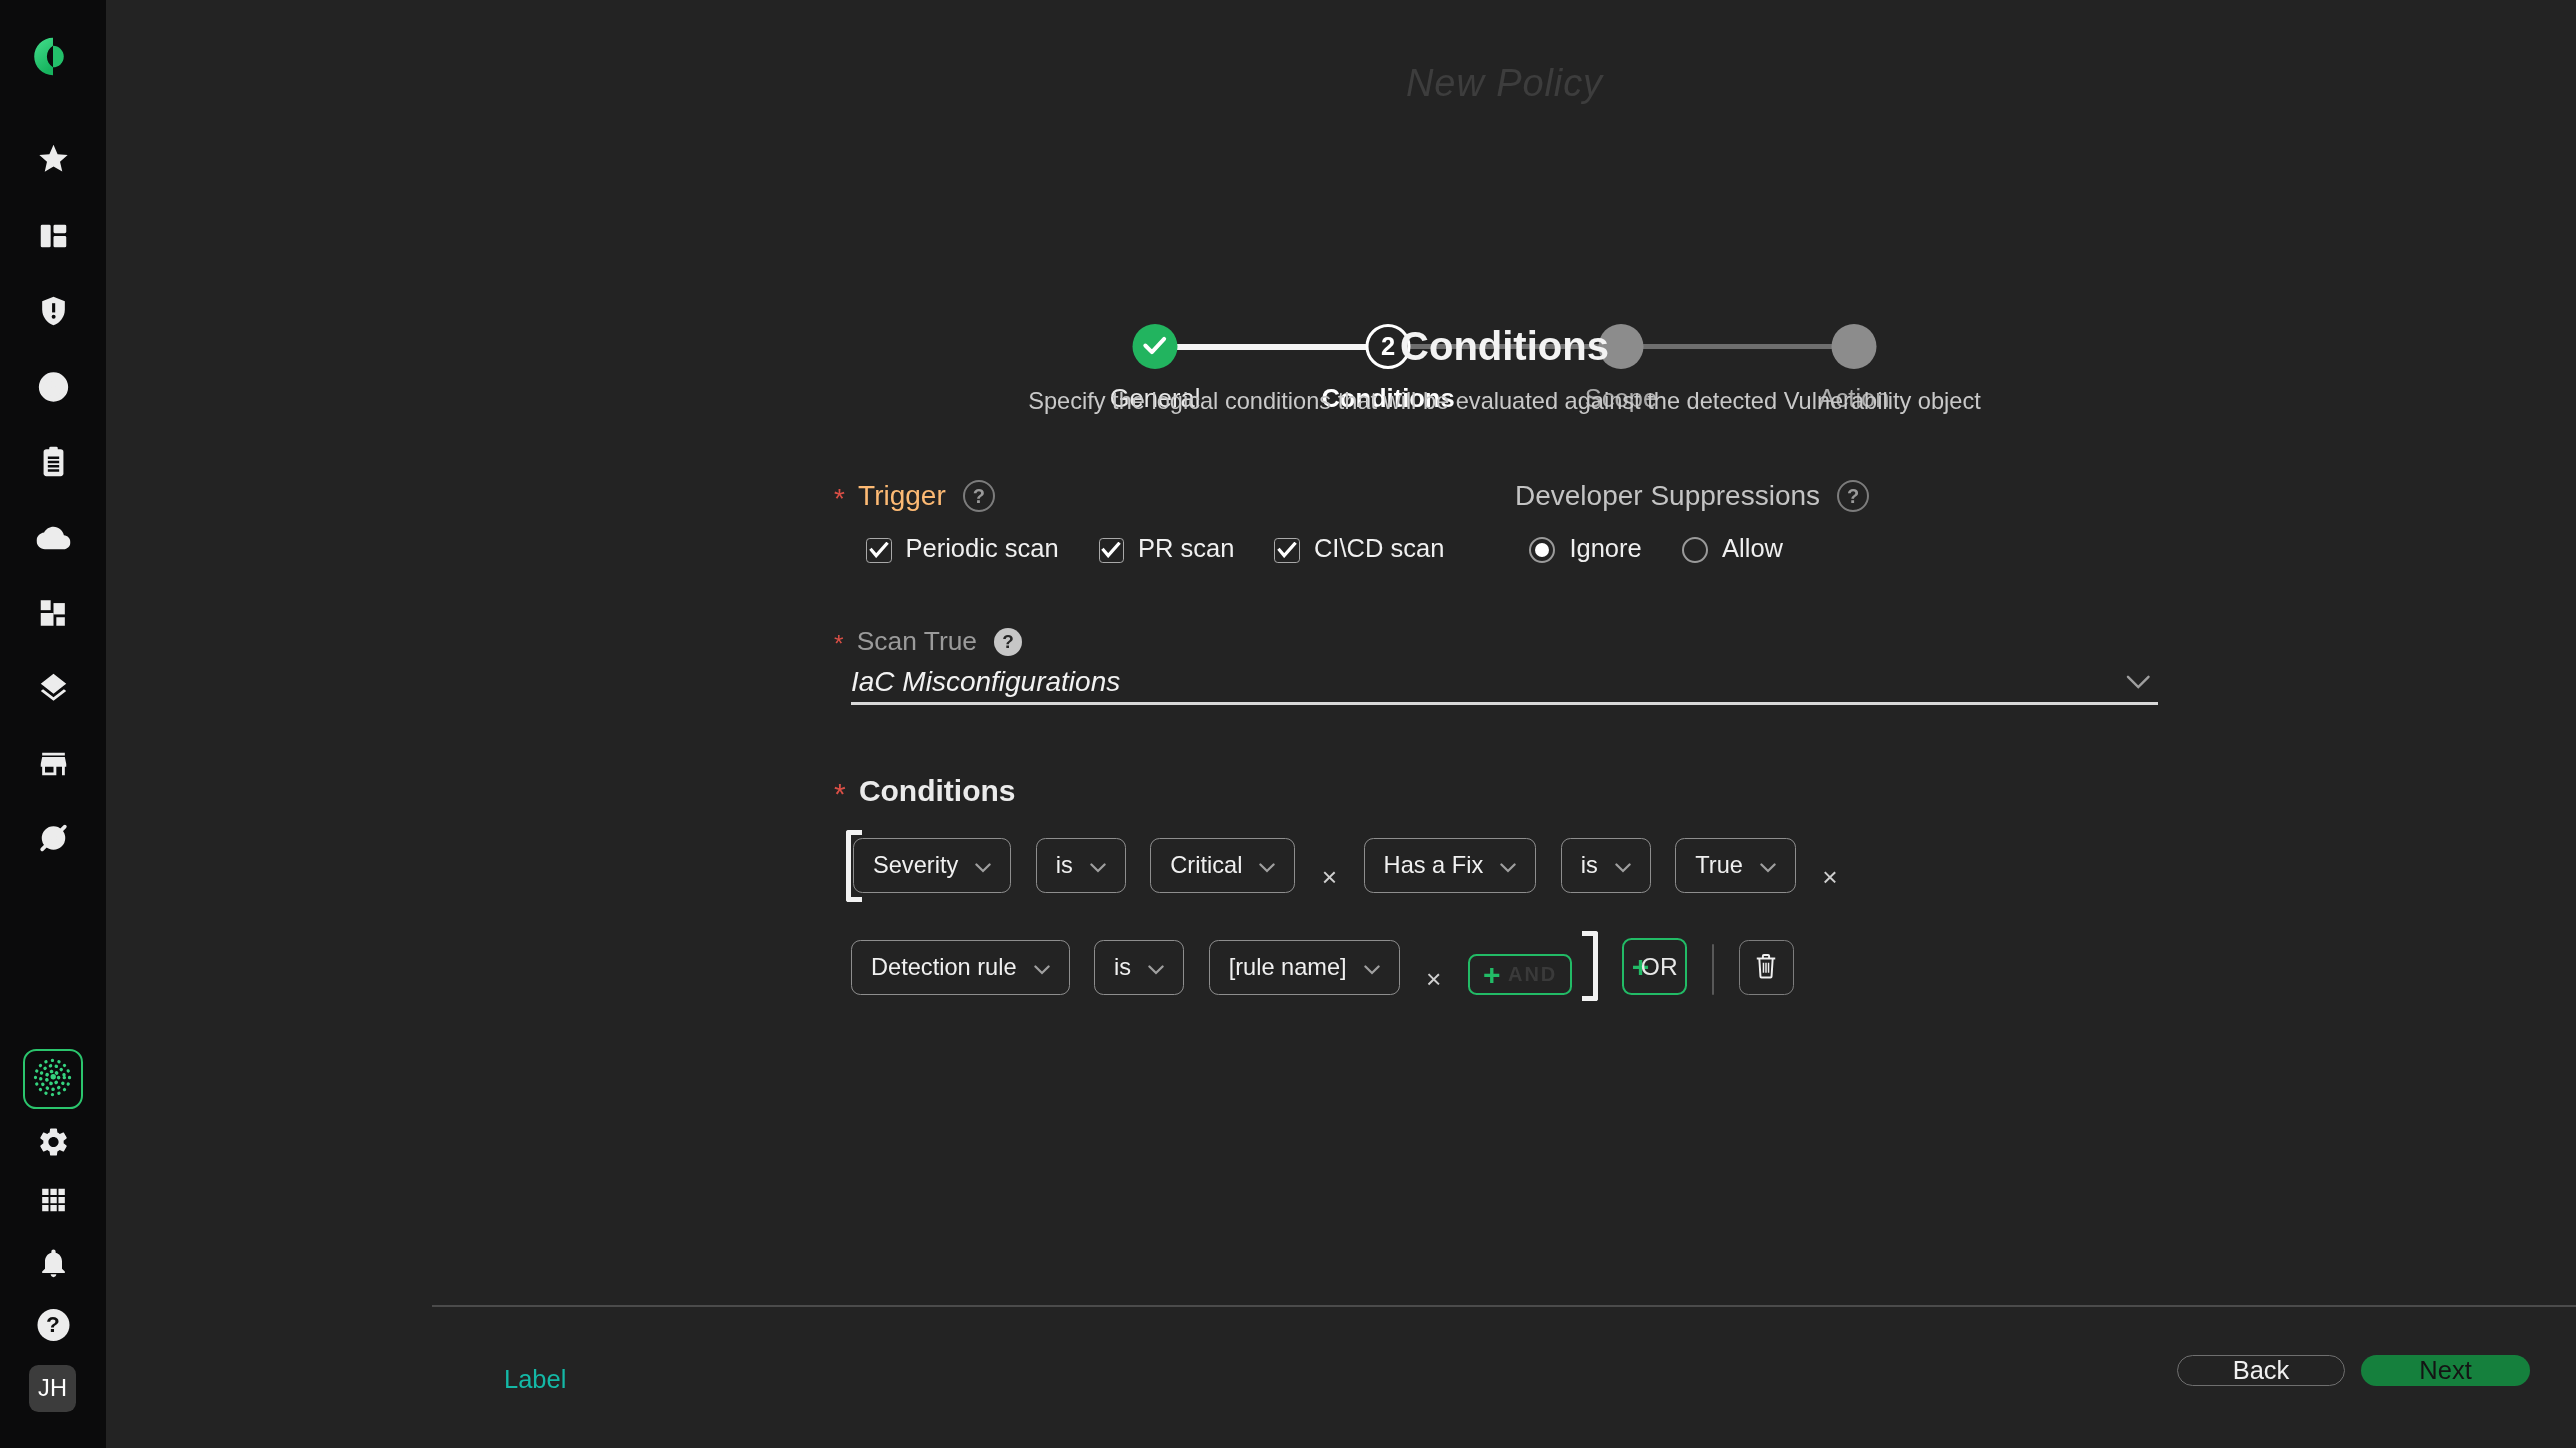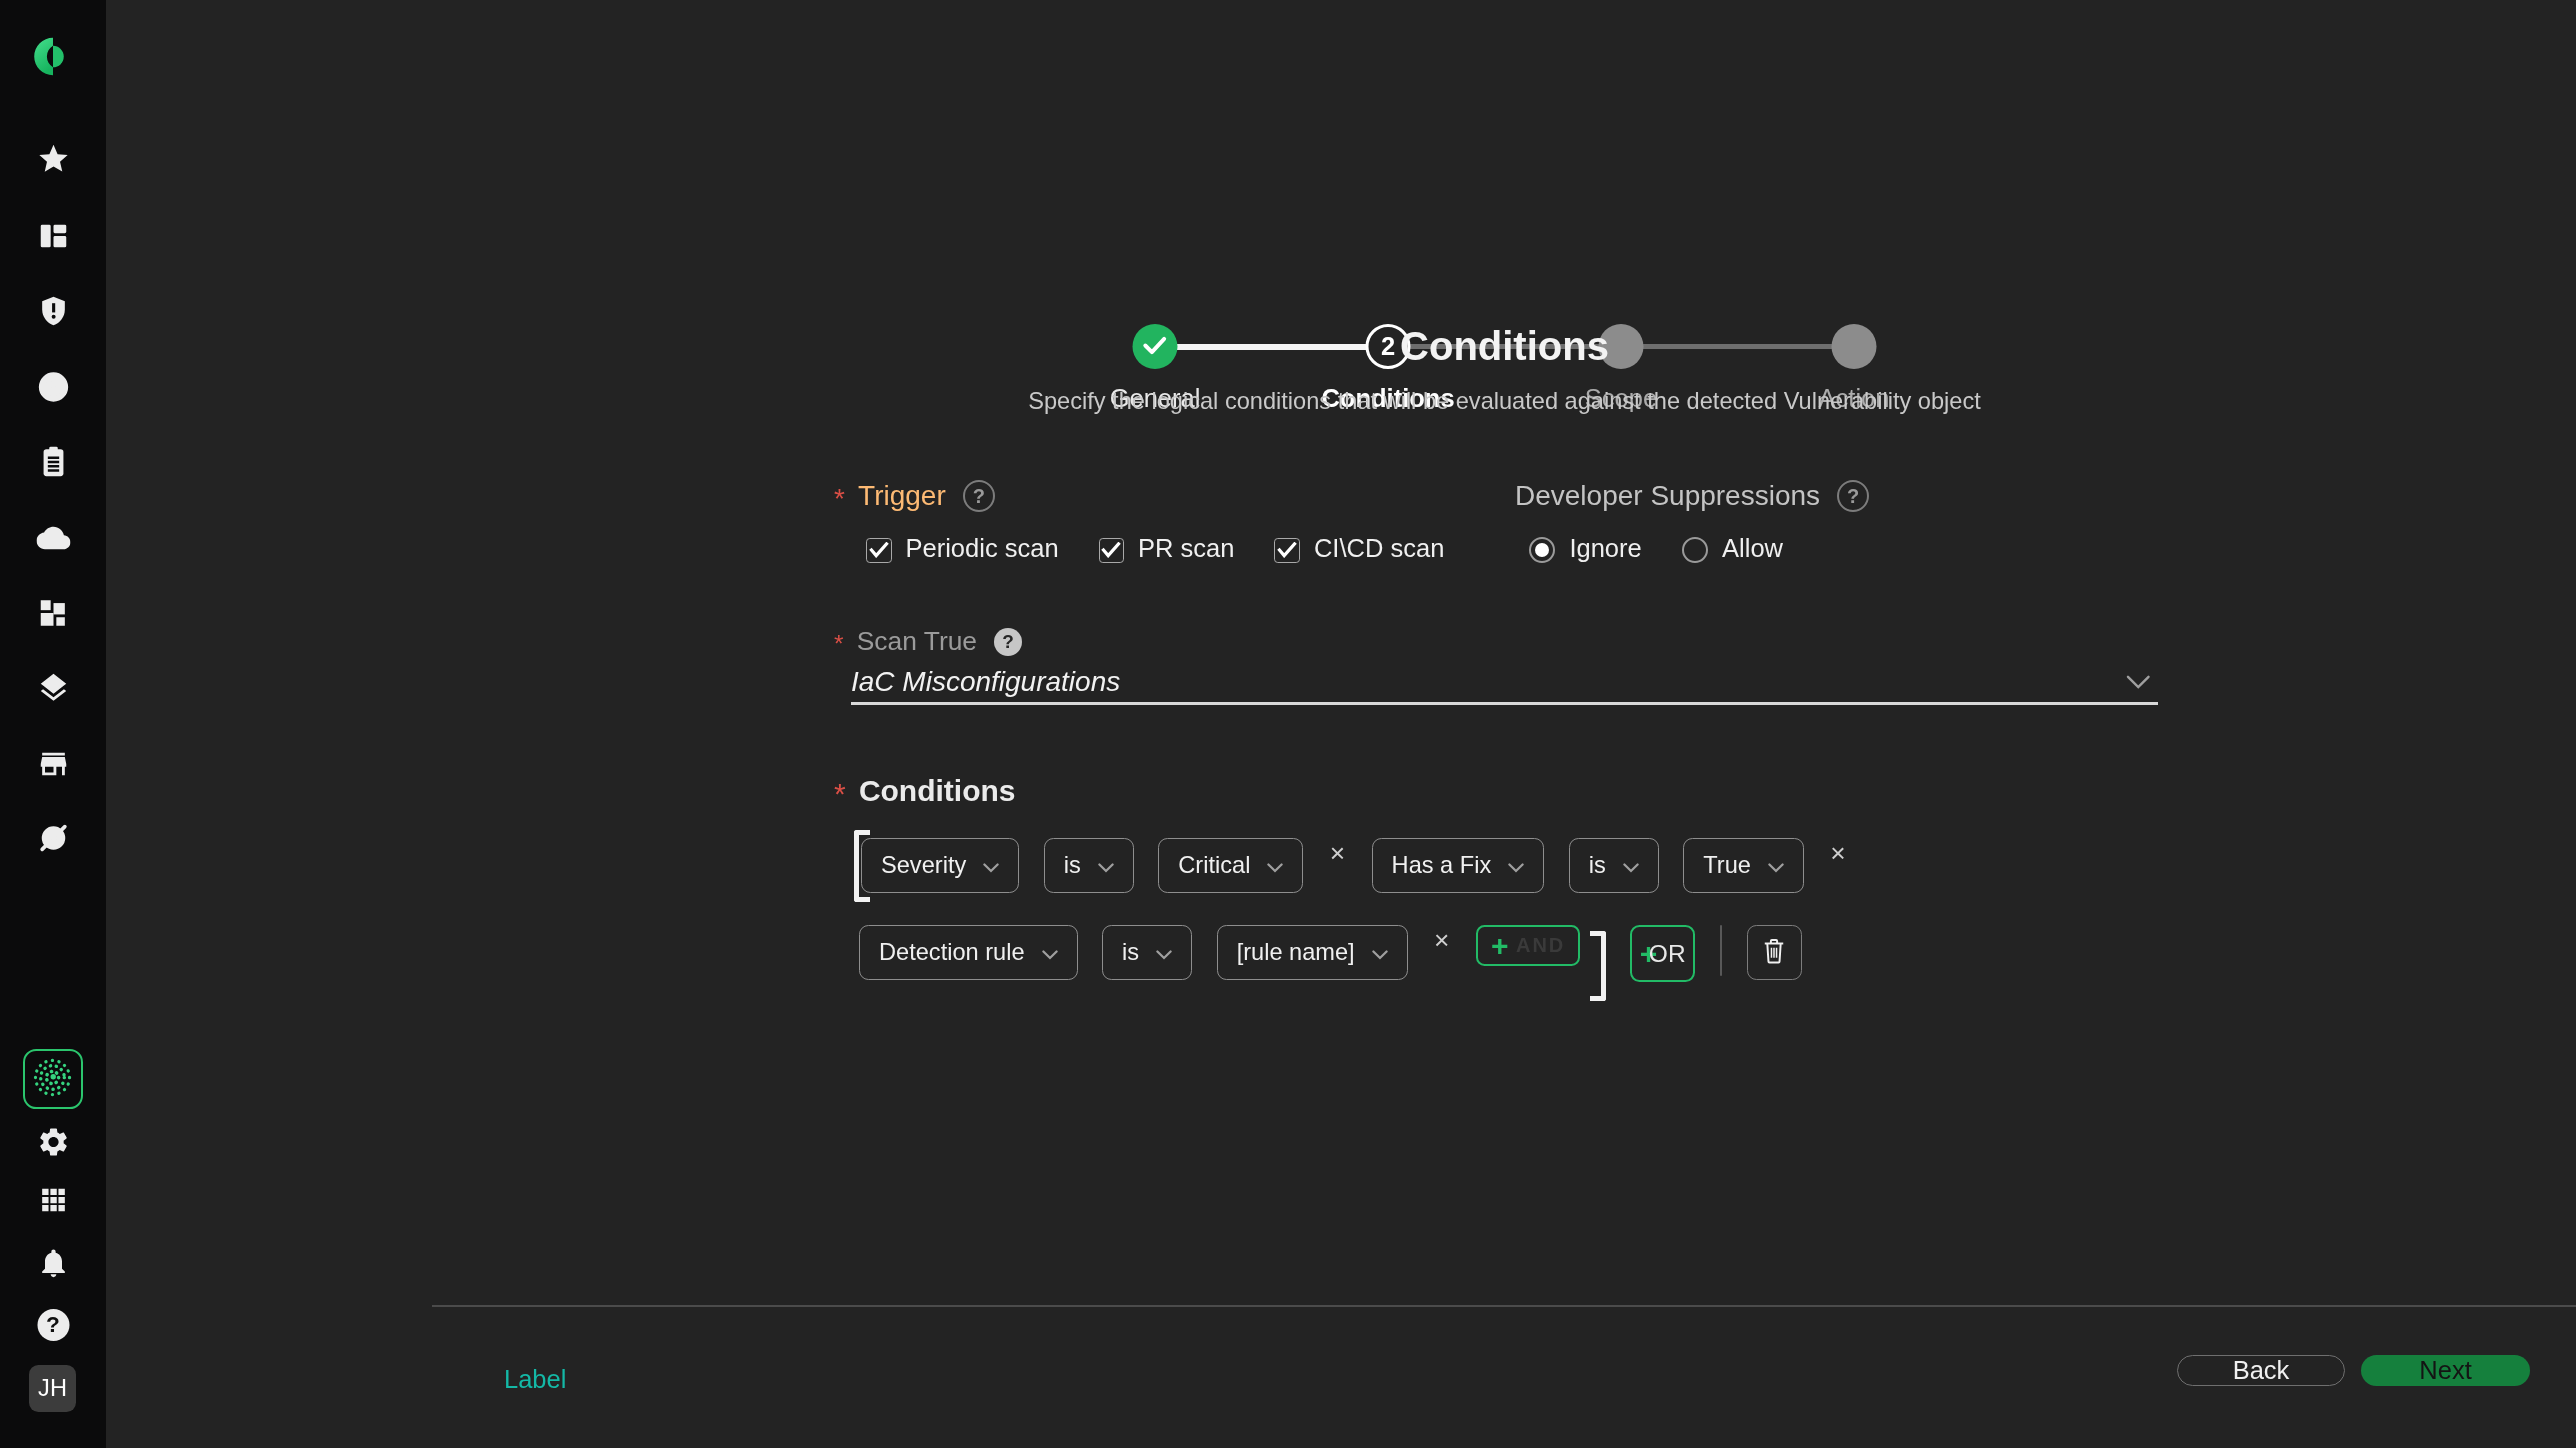--- a/index.html
+++ b/index.html
@@ -54,21 +54,21 @@
        display:flex;align-items:center;justify-content:center;background:transparent;}
   .radio{width:26.4px;height:26.4px;border:2.4px solid #9a9a9a;border-radius:50%;box-sizing:border-box;
        display:flex;align-items:center;justify-content:center;}
   .radio.sel::after{content:"";width:14px;height:14px;border-radius:50%;background:#fff;}
   
   .sel-value{position:absolute;left:851px;top:666px;width:1307px;font-size:28px;font-style:italic;
        color:#f2f2f2;cursor:pointer;}
   .sel-chev{position:absolute;left:2126px;top:675px;cursor:pointer;}
   .sel-line{position:absolute;left:851px;top:702px;width:1307px;height:2.8px;background:#d8d8d8;}
   
-  .cond-row{position:absolute;display:flex;align-items:flex-start;gap:24.5px;margin-left:8px;}
+  .cond-row{position:absolute;display:flex;align-items:flex-end;gap:24.5px;}
   .chip{display:inline-flex;align-items:center;gap:17px;height:55px;padding:0 19px;
        border:1.9px solid #8e8e8e;border-radius:9.4px;color:#f0f0f0;font-size:23.6px;box-sizing:border-box;cursor:pointer;}
   .xbtn{font-size:26.4px;color:#cfcfcf;cursor:pointer;padding:0 1.9px;}
   .bracket-open{position:absolute;left:-6.6px;top:-8.5px;height:72px;width:16px;box-sizing:border-box;
        border:5.7px solid #f2f2f2;border-right:none;border-radius:2.8px 0 0 2.8px;}
   .bracket-close{display:inline-block;height:70px;width:16px;box-sizing:border-box;margin-left:-15px;
        border:5.7px solid #f2f2f2;border-left:none;border-radius:0 2.8px 2.8px 0;position:relative;top:5.7px;}
   .add-and{display:inline-flex;align-items:center;gap:7.5px;height:41px;padding:0 13.2px;
        border:2.4px solid #22bb66;border-radius:8.5px;box-sizing:border-box;cursor:pointer;}
   .add-and .plus{color:#22bb66;font-size:30px;font-weight:bold;line-height:1;}
@@ -197,20 +197,21 @@
       <span><svg viewBox="0 0 24 24" width="30" height="30" fill="#ececec">
             <path d="M12 22c1.1 0 2-.9 2-2h-4c0 1.1.9 2 2 2zm6-6v-5c0-3.07-1.63-5.64-4.5-6.32V4c0-.83-.67-1.5-1.5-1.5s-1.5.67-1.5 1.5v.68C7.64 5.36 6 7.92 6 11v5l-2 2v1h16v-1l-2-2z"></path>
           </svg></span>
     </div>
     <div class="nav" style="top:1304px">
       <span class="help-circle">?</span>
     </div>
     <div class="avatar" style="top:1365px">JH</div>
   </div>
 
+  <div class="wiz-title">New Policy</div>
 
   <div class="stepper">
     <div class="step-line line-done" style="left:304px;width:233px"></div>
     <div class="step-line line-todo" style="left:537px;width:234px"></div>
     <div class="step-line line-todo" style="left:770px;width:233px"></div>
 
     <div class="step-circle sc-done" style="left:304px">
       <span><svg width="24.5" height="19" viewBox="0 0 26 20">
             <path d="M3 10l7 7L23 3" stroke="#fff" stroke-width="4.2" fill="none" stroke-linecap="round" stroke-linejoin="round"></path>
           </svg></span>

